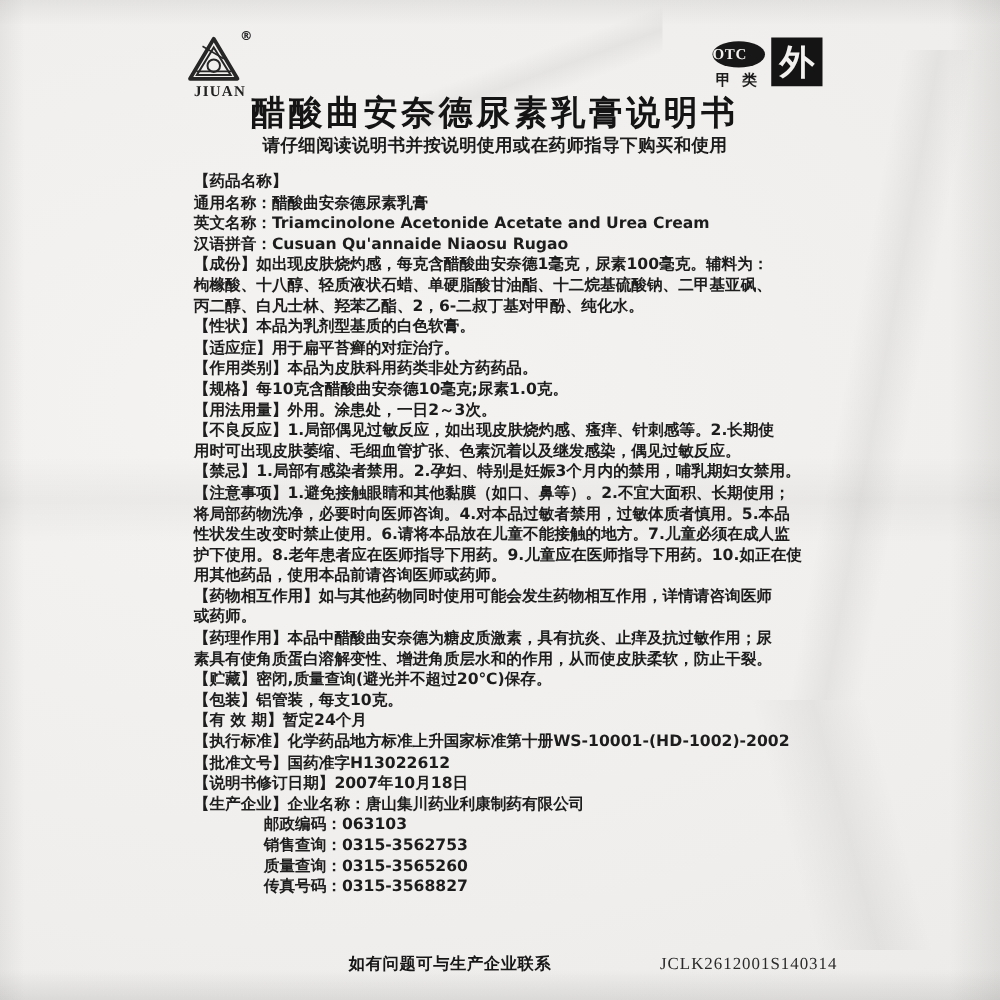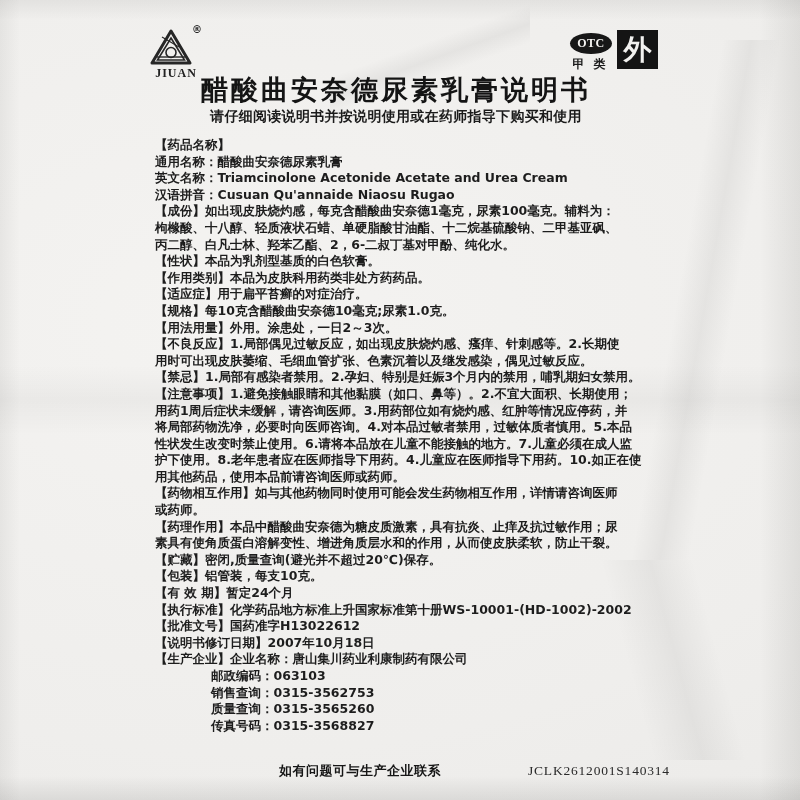--- a/index.html
+++ b/index.html
@@ -33,21 +33,21 @@
   .logo{position:absolute;left:144px;top:26px;width:64px;height:58px;}
   .logo svg{position:absolute;left:4px;top:2px;}
   .logo .reg{position:absolute;left:48px;top:-2px;font-size:10px;font-weight:bold;color:#222;}
   .logo .logo-text{position:absolute;left:-2px;top:40px;width:68px;text-align:center;
       font-family:"Liberation Serif", serif;font-weight:bold;
       font-size:12px;letter-spacing:1px;color:#222;}
 
   
   .otc{position:absolute;left:570px;top:33px;width:46px;}
   .otc-oval{width:42px;height:21px;border-radius:50%;background:#171717;
-      display:flex;align-items:center;justify-content:center;}
+      display:flex;align-items:center;}
   .otc-oval span{color:#f4f3f1;font-family:"Liberation Serif", serif;
       font-weight:bold;font-size:12px;letter-spacing:.5px;}
   .otc-class{margin-top:2px;font-size:12px;font-weight:bold;color:#1b1b1b;
       letter-spacing:9px;text-align:center;white-space:nowrap;margin-left:1px;}
 
   
   .ext-box{position:absolute;left:617px;top:30px;width:41px;height:39px;background:#141414;
       display:flex;align-items:center;justify-content:center;}
   .ext-box span{color:#f2f1ef;font-size:28px;font-weight:bold;line-height:1;}
 
@@ -103,32 +103,31 @@
 
   <div class="body-lines">
       <div class="bline">【药品名称】</div>
       <div class="bline">通用名称：醋酸曲安奈德尿素乳膏</div>
       <div class="bline">英文名称：Triamcinolone Acetonide Acetate and Urea Cream</div>
       <div class="bline">汉语拼音：Cusuan Qu'annaide Niaosu Rugao</div>
       <div class="bline">【成份】如出现皮肤烧灼感，每克含醋酸曲安奈德1毫克，尿素100毫克。辅料为：</div>
       <div class="bline">枸橼酸、十八醇、轻质液状石蜡、单硬脂酸甘油酯、十二烷基硫酸钠、二甲基亚砜、</div>
       <div class="bline">丙二醇、白凡士林、羟苯乙酯、2，6-二叔丁基对甲酚、纯化水。</div>
       <div class="bline">【性状】本品为乳剂型基质的白色软膏。</div>
+      <div class="bline">【适应症】用于扁平苔癣的对症治疗。</div>
       <div class="bline">【作用类别】本品为皮肤科用药类非处方药药品。</div>
-      <div class="bline">【适应症】用于扁平苔癣的对症治疗。</div>
       <div class="bline">【规格】每10克含醋酸曲安奈德10毫克;尿素1.0克。</div>
       <div class="bline">【用法用量】外用。涂患处，一日2～3次。</div>
       <div class="bline">【不良反应】1.局部偶见过敏反应，如出现皮肤烧灼感、瘙痒、针刺感等。2.长期使</div>
       <div class="bline">用时可出现皮肤萎缩、毛细血管扩张、色素沉着以及继发感染，偶见过敏反应。</div>
       <div class="bline">【禁忌】1.局部有感染者禁用。2.孕妇、特别是妊娠3个月内的禁用，哺乳期妇女禁用。</div>
       <div class="bline">【注意事项】1.避免接触眼睛和其他黏膜（如口、鼻等）。2.不宜大面积、长期使用；</div>
-      <div class="bline">用药1周后症状未缓解，请咨询医师。3.用药部位如有烧灼感、红肿等情况应停药，并</div>
       <div class="bline">将局部药物洗净，必要时向医师咨询。4.对本品过敏者禁用，过敏体质者慎用。5.本品</div>
       <div class="bline">性状发生改变时禁止使用。6.请将本品放在儿童不能接触的地方。7.儿童必须在成人监</div>
-      <div class="bline">护下使用。8.老年患者应在医师指导下用药。4.儿童应在医师指导下用药。10.如正在使</div>
+      <div class="bline">护下使用。8.老年患者应在医师指导下用药。9.儿童应在医师指导下用药。10.如正在使</div>
       <div class="bline">用其他药品，使用本品前请咨询医师或药师。</div>
       <div class="bline">【药物相互作用】如与其他药物同时使用可能会发生药物相互作用，详情请咨询医师</div>
       <div class="bline">或药师。</div>
       <div class="bline">【药理作用】本品中醋酸曲安奈德为糖皮质激素，具有抗炎、止痒及抗过敏作用；尿</div>
       <div class="bline">素具有使角质蛋白溶解变性、增进角质层水和的作用，从而使皮肤柔软，防止干裂。</div>
       <div class="bline">【贮藏】密闭,质量查询(避光并不超过20℃)保存。</div>
       <div class="bline">【包装】铝管装，每支10克。</div>
       <div class="bline">【有 效 期】暂定24个月</div>
       <div class="bline">【执行标准】化学药品地方标准上升国家标准第十册WS-10001-(HD-1002)-2002</div>
       <div class="bline">【批准文号】国药准字H13022612</div>

